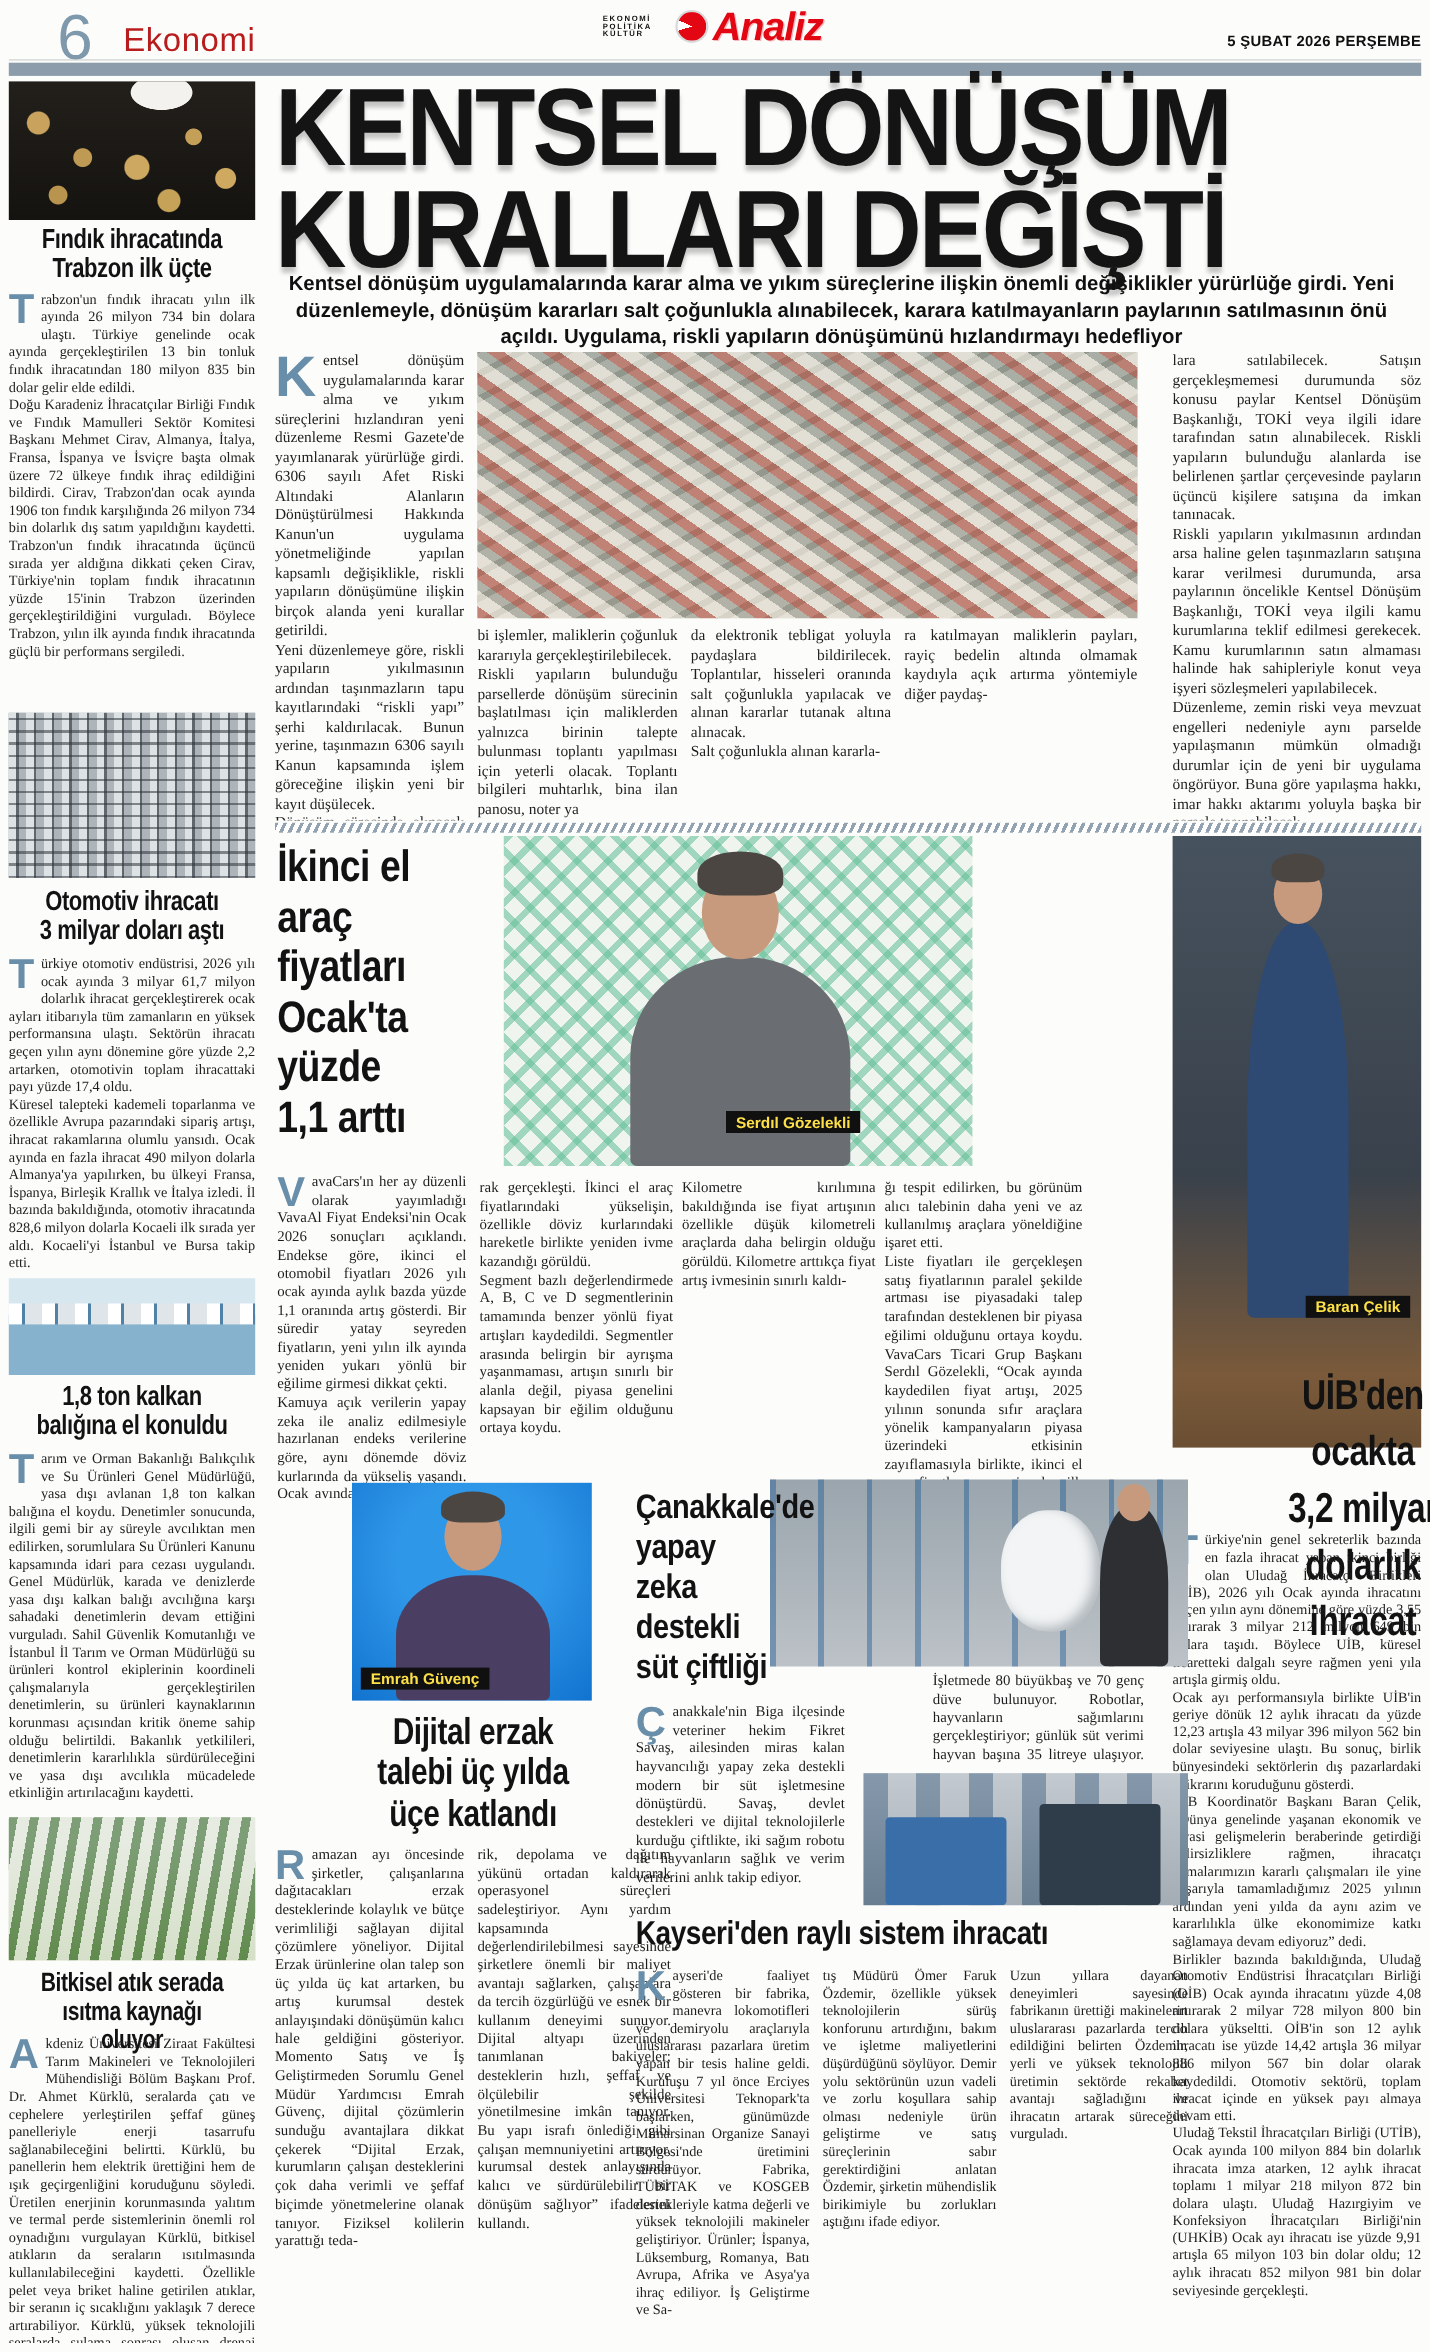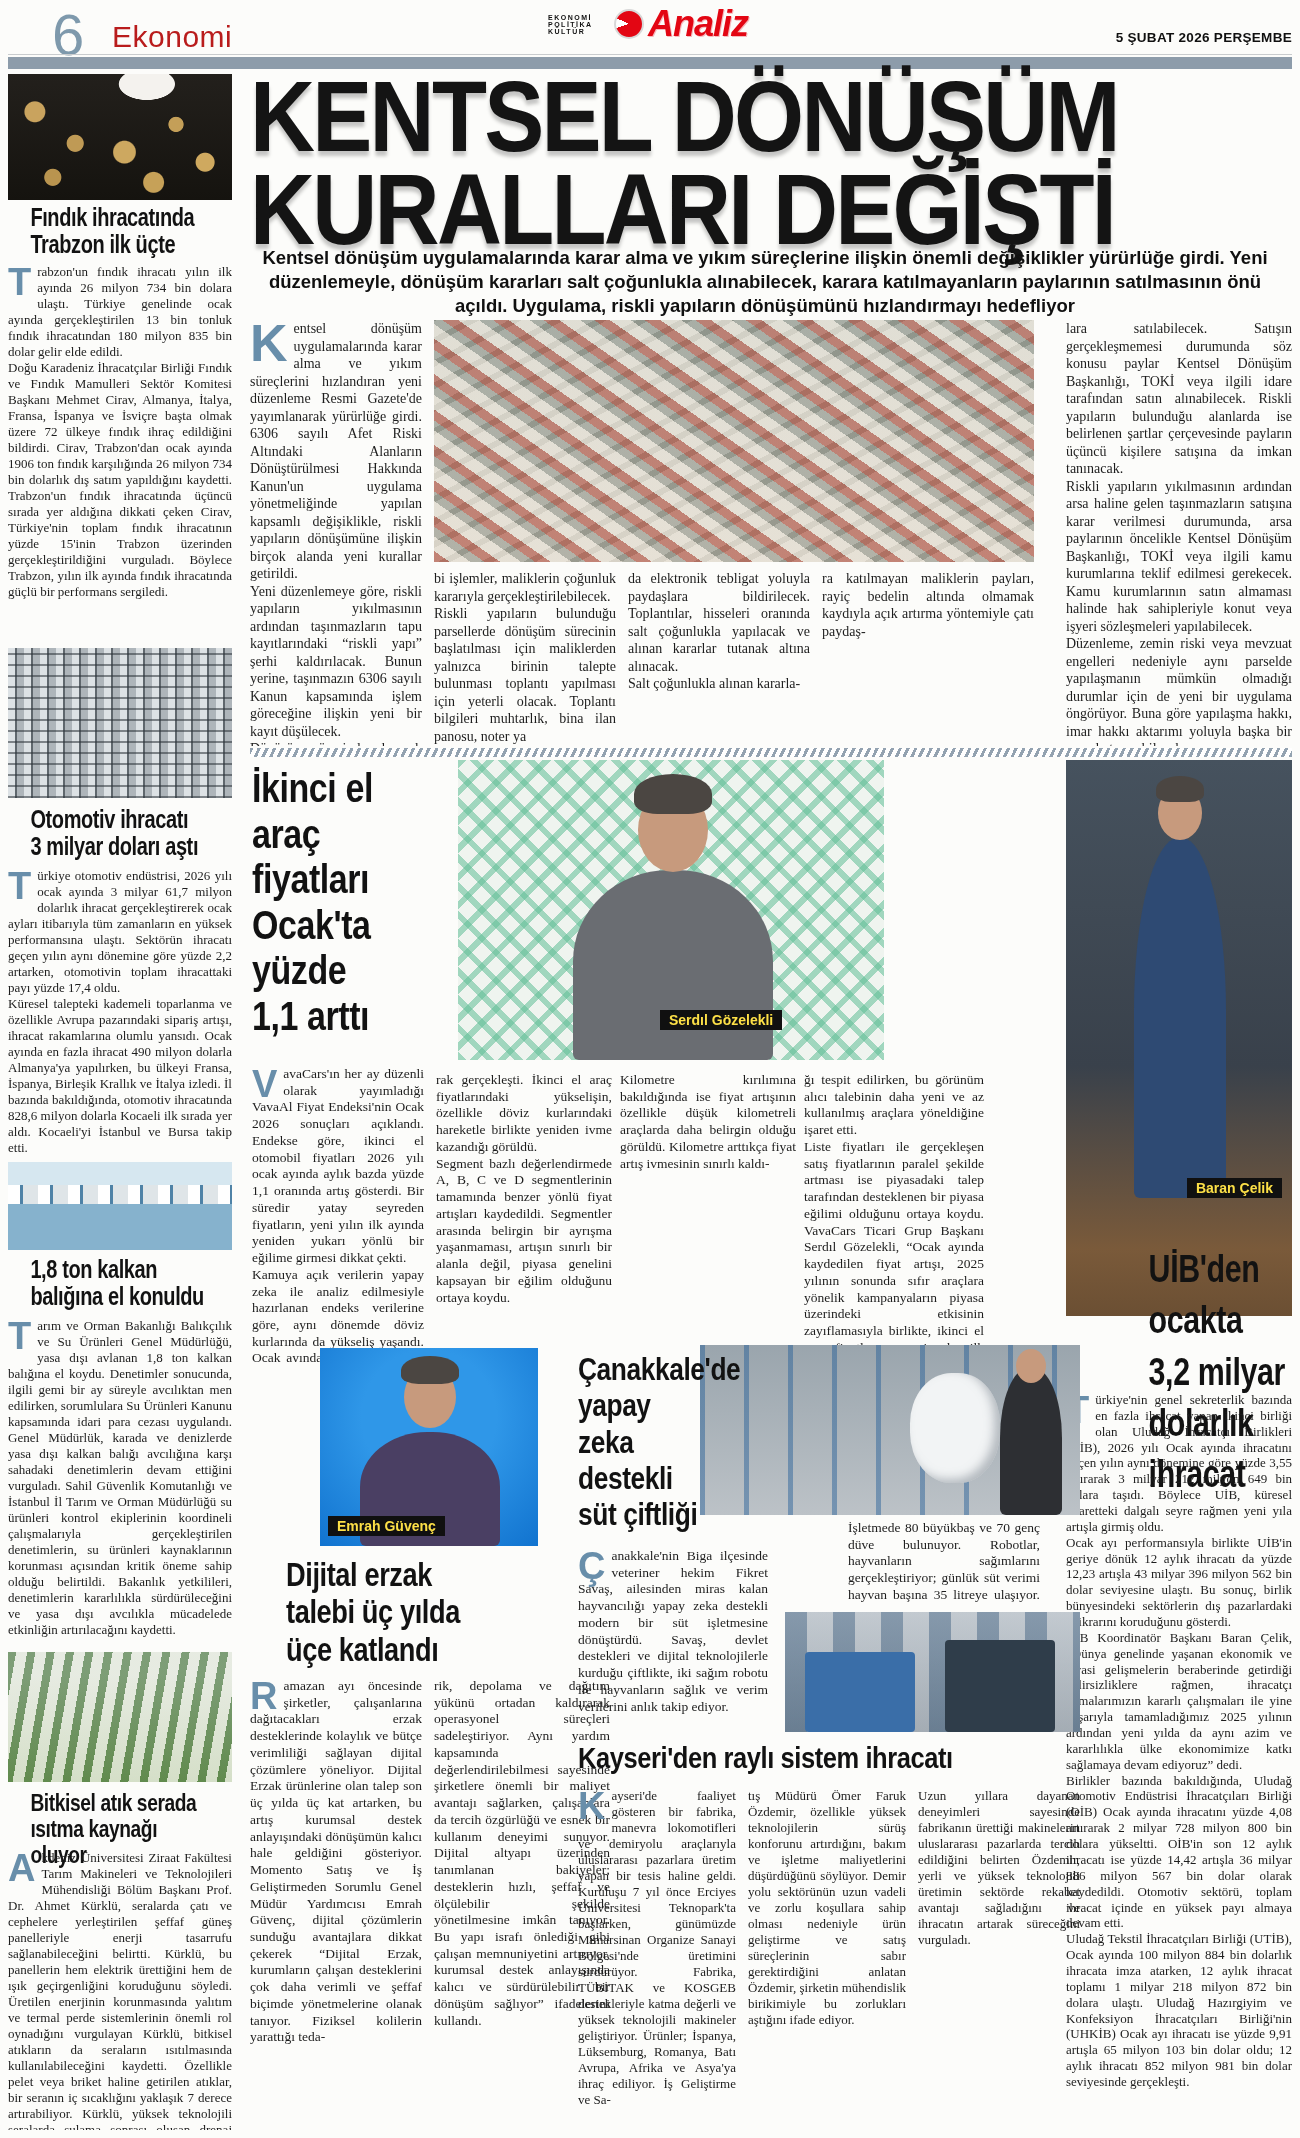--- a/index.html
+++ b/index.html
@@ -18,21 +18,21 @@
   .logo .emblem{width:30px;height:30px;border-radius:50%;background:conic-gradient(#e30613 0 70%,#ffffff 70% 82%,#e30613 82% 100%);border:2px solid #d8d8d8;box-sizing:border-box}
   .logo .word{font-size:36px;font-weight:800;font-style:italic;color:#e30613;line-height:1;letter-spacing:-1px;text-shadow:1px 1px 0 #f5b9bd}
   
   .body-text{font-family:"Liberation Serif",serif;color:#1d1d1d;text-align:justify;overflow:hidden}
   .body-text .txt{white-space:pre-line}
   .dropcap{float:left;font-family:"Liberation Sans",sans-serif;font-weight:700;color:#688eaa;font-size:38px;line-height:30px;padding:3px 6px 0 0}
   .headline{font-weight:700;color:#121212}
   .headline .ln{display:block;letter-spacing:-.5px}
   .cond-c .ln{transform:scaleX(.8);transform-origin:center}
   .cond-l .ln{transform:scaleX(.85);transform-origin:left}
-  .center{}
+  .center{text-align:center}
   .mega{font-size:100px;line-height:.93;font-weight:700;color:#141414;letter-spacing:-3px;text-shadow:0 5px 4px rgba(0,0,0,.22)}
   .mega .ln{display:block;transform:scaleX(.9);transform-origin:left}
   .subtitle{font-weight:700;font-size:18.5px;line-height:1.3;text-align:center;color:#101010}
   .caption{position:absolute;background:#101010;color:#fde047;font-size:14px;font-weight:700;padding:2px 9px;white-space:nowrap;z-index:3}
   .hatch{background:repeating-linear-gradient(115deg,#93a2b0 0 3px,#ffffff 3px 7px)}
   
   .photo{position:absolute;overflow:hidden}
   .ph-hazelnut{background:
     radial-gradient(ellipse 46px 26px at 62% 8%,#f4f2ee 0 60%,transparent 62%),
     radial-gradient(circle 11px at 12% 30%,#c9a35e 0 90%,transparent 100%),
@@ -141,21 +141,21 @@
 <div class="photo ph-city" style="left:434px;top:320px;width:600px;height:242px"></div>
 <div class="abs body-text" style="left:434px;top:570px;width:182px;height:176px;font-size:14px;line-height:1.25">
   <span class="txt">bi işlemler, maliklerin çoğunluk kararıyla gerçekleştirilebilecek.
 Riskli yapıların bulunduğu parsellerde dönüşüm sürecinin başlatılması için maliklerden yalnızca birinin talepte bulunması toplantı yapılması için yeterli olacak. Toplantı bilgileri muhtarlık, bina ilan panosu, noter ya</span>
 </div>
 <div class="abs body-text" style="left:628px;top:570px;width:182px;height:176px;font-size:14px;line-height:1.25">
   <span class="txt">da elektronik tebligat yoluyla paydaşlara bildirilecek. Toplantılar, hisseleri oranında salt çoğunlukla yapılacak ve alınan kararlar tutanak altına alınacak.
 Salt çoğunlukla alınan kararla-</span>
 </div>
 <div class="abs body-text" style="left:822px;top:570px;width:212px;height:176px;font-size:14px;line-height:1.25">
-  <span class="txt">ra katılmayan maliklerin payları, rayiç bedelin altında olmamak kaydıyla açık artırma yöntemiyle çatı paydaş-</span>
+  <span class="txt">ra katılmayan maliklerin payları, rayiç bedelin altında olmamak kaydıyla açık artırma yöntemiyle diğer paydaş-</span>
 </div>
 <div class="abs body-text" style="left:1066px;top:320px;width:226px;height:426px;font-size:14px;line-height:1.25">
   <span class="txt">lara satılabilecek. Satışın gerçekleşmemesi durumunda söz konusu paylar Kentsel Dönüşüm Başkanlığı, TOKİ veya ilgili idare tarafından satın alınabilecek. Riskli yapıların bulunduğu alanlarda ise belirlenen şartlar çerçevesinde payların üçüncü kişilere satışına da imkan tanınacak.
 Riskli yapıların yıkılmasının ardından arsa haline gelen taşınmazların satışına karar verilmesi durumunda, arsa paylarının öncelikle Kentsel Dönüşüm Başkanlığı, TOKİ veya ilgili kamu kurumlarına teklif edilmesi gerekecek. Kamu kurumlarının satın almaması halinde hak sahipleriyle konut veya işyeri sözleşmeleri yapılabilecek.
 Düzenleme, zemin riski veya mevzuat engelleri nedeniyle aynı parselde yapılaşmanın mümkün olmadığı durumlar için de yeni bir uygulama öngörüyor. Buna göre yapılaşma hakkı, imar hakkı aktarımı yoluyla başka bir parsele taşınabilecek.</span>
 </div>
 
 <div class="abs hatch" style="left:250px;top:748px;width:1042px;height:9px"></div>
 
 <div class="abs headline cond-l" style="left:252px;top:766px;width:200px;font-size:40px;line-height:1.14;letter-spacing:-1px">

